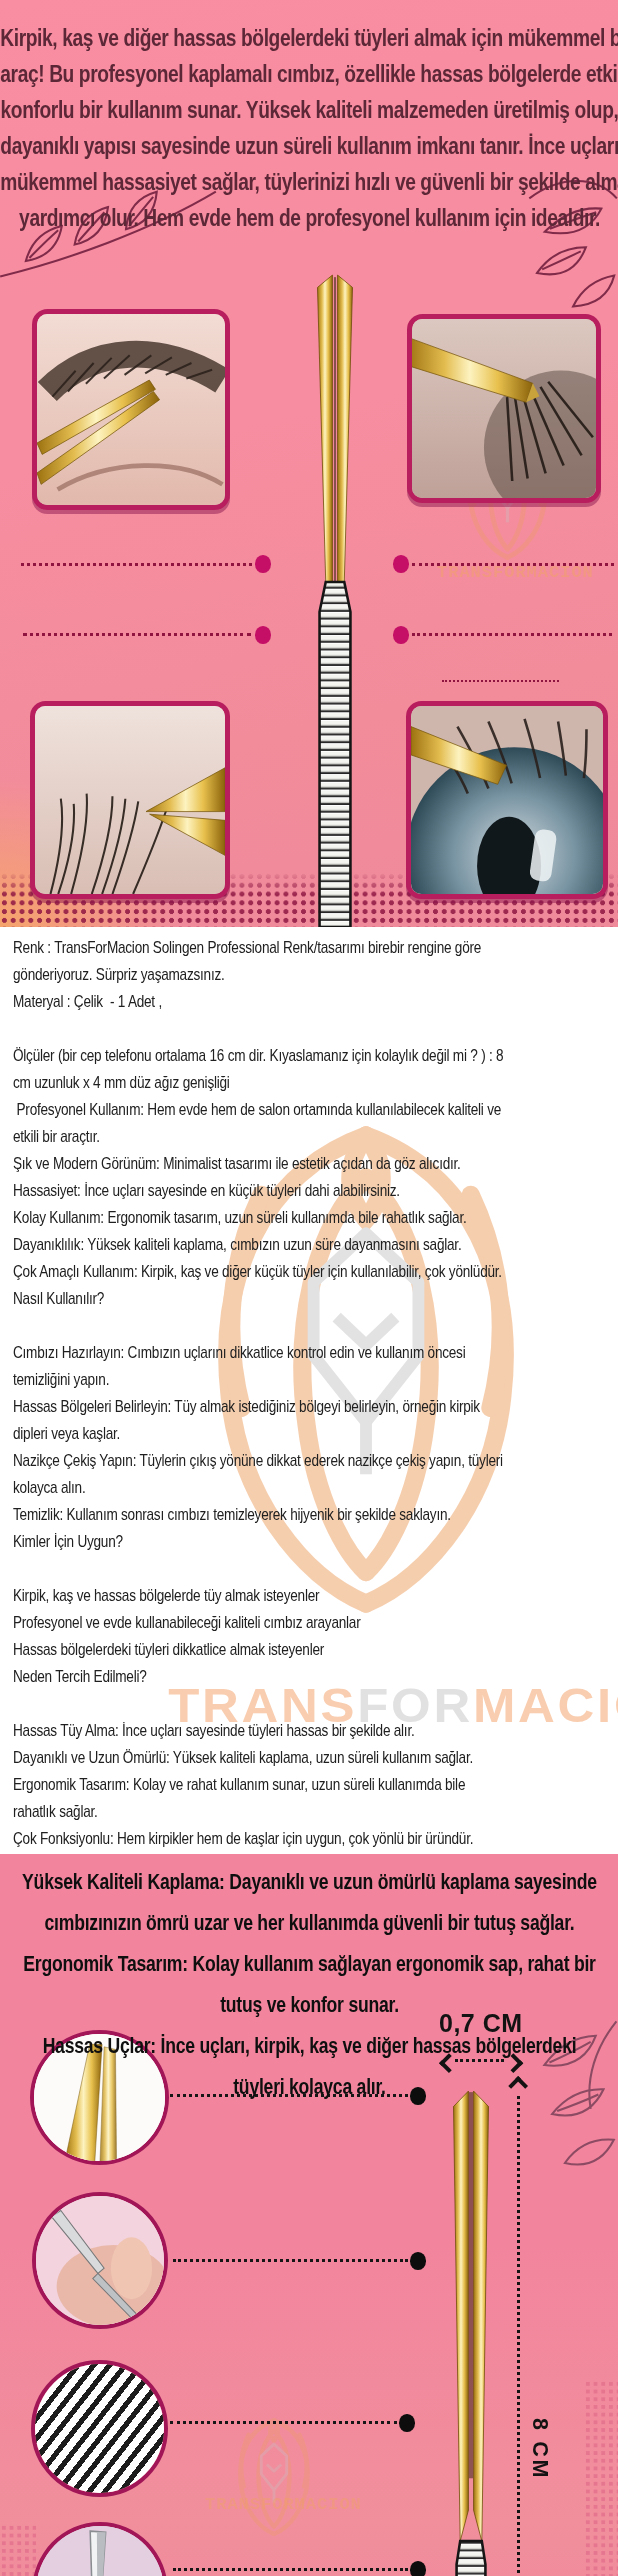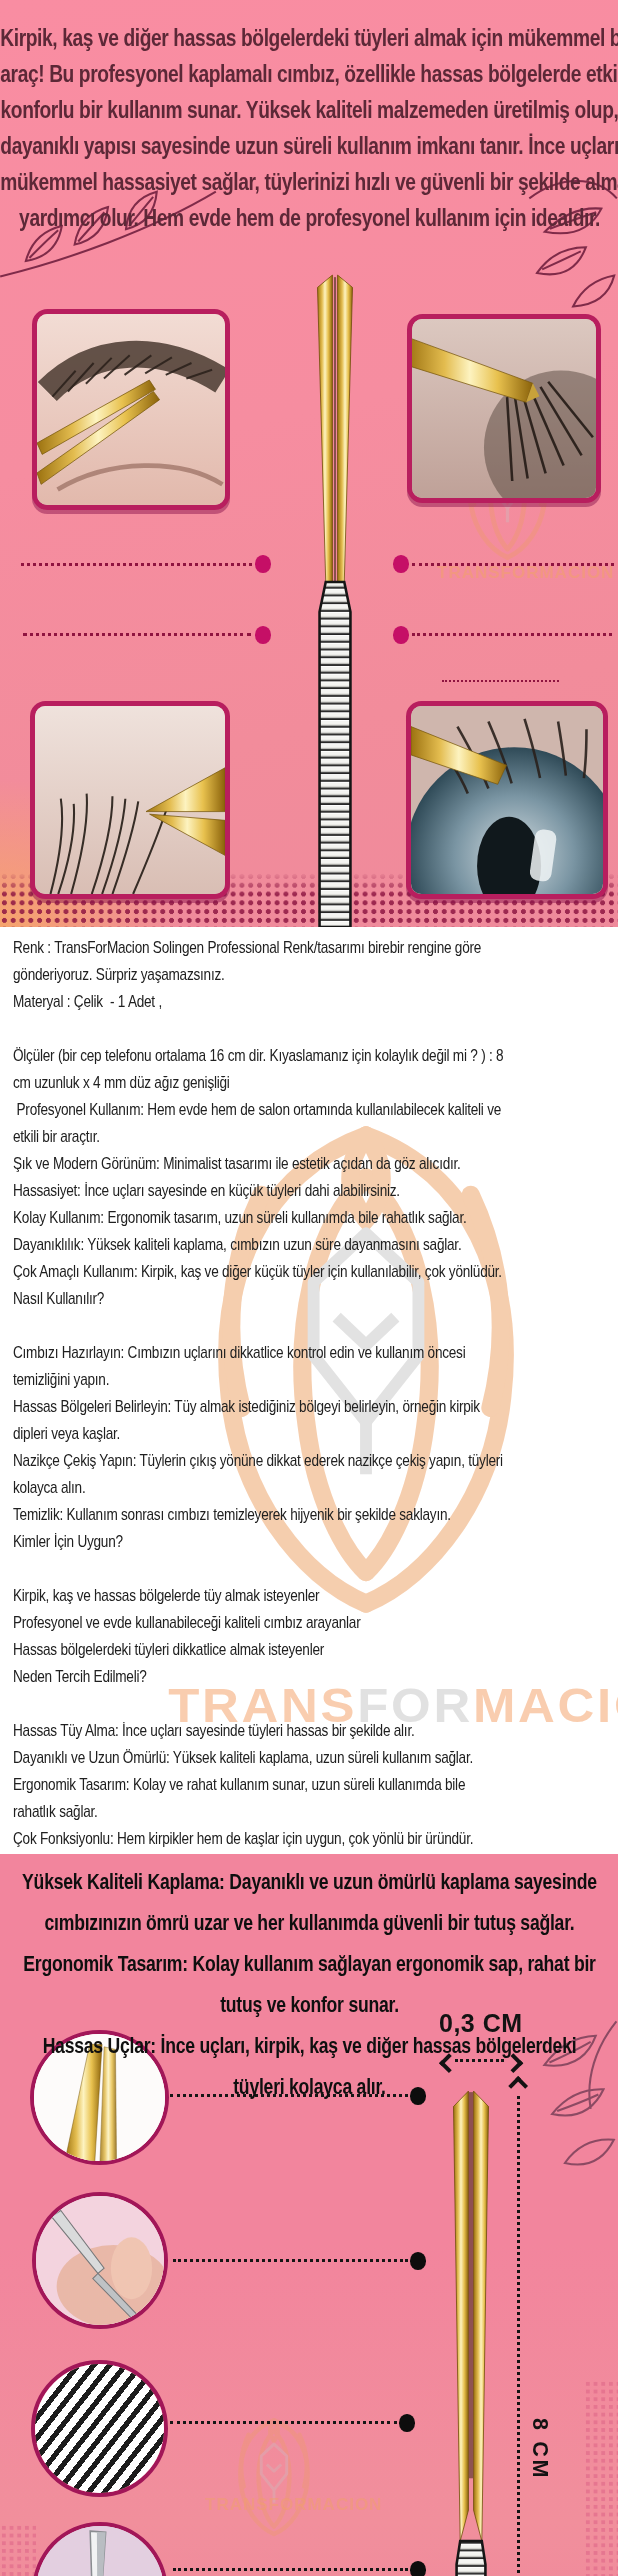--- a/index.html
+++ b/index.html
@@ -36,21 +36,21 @@
   .bigdot.black{background:#0d0d0d;}
   .vdots{width:0;border-left:3.6px dotted #141414;}
   .chev{width:10.3px;height:10.3px;border-left:4.6px solid #131313;border-top:4.6px solid #131313;}
   .halftone{background-image:radial-gradient(circle,rgba(142,23,67,.85) 2.2px,transparent 2.5px);
     background-size:8.8px 8.8px;
     -webkit-mask-image:linear-gradient(to top,#000 60%,transparent 100%);
     mask-image:linear-gradient(to top,#000 60%,transparent 100%);}
   .halftone.side{background-image:radial-gradient(circle,rgba(226,110,140,.75) 2.1px,transparent 2.4px);
     background-size:7.7px 7.7px;-webkit-mask-image:none;mask-image:none;}
   .wm-big{font-weight:800;letter-spacing:2.6px;transform:scaleX(1.04);transform-origin:0 0;white-space:pre;}
-  .wm-small{font-weight:800;letter-spacing:1px;white-space:pre;}
+  .wm-small{font-weight:800;letter-spacing:1px;white-space:pre;font-family:Liberation Mono, monospace;}
   .measure-label{font-weight:800;color:#131313;letter-spacing:0.5px;}
   .vertical-label{writing-mode:vertical-rl;font-weight:800;color:#131313;letter-spacing:2.6px;}
 </style>
 </head>
 <body>
 
 <svg width="0" height="0" style="position:absolute">
   <defs>
     <linearGradient id="goldg" x1="0" y1="0" x2="1" y2="0">
       <stop offset="0" stop-color="#9c7210"></stop>
@@ -335,21 +335,21 @@
     <div class="abs bigdot black" style="left:410px;top:707px"></div>
 
     <svg class="abs" style="left:444px;top:234px;width:54px;height:692px" viewBox="0 0 104 1344">
       <rect x="48" y="8" width="8" height="750" fill="#2b1c06" opacity=".5"></rect>
       <path d="M18,36 L47,6 L47,820 L31,880 Z" fill="url(#goldg)" stroke="#6b4a08" stroke-width="1.5"></path>
       <path d="M86,36 L57,6 L57,820 L73,880 Z" fill="url(#goldg)" stroke="#6b4a08" stroke-width="1.5"></path>
       <path d="M31,880 L73,880 L80,925 L80,1240 L24,1240 L24,925 Z" fill="url(#ribs)" stroke="#161616" stroke-width="5"></path>
       <path d="M24,1240 L80,1240 L62,1318 Q52,1340 42,1318 Z" fill="#f1f1ee" stroke="#2a2a2a" stroke-width="4"></path>
     </svg>
 
-    <div class="abs measure-label" style="left:439px;top:155px;font-size:25px">0,3 CM</div>
+    <div class="abs measure-label" style="left:439px;top:155px;font-size:25px">0,7 CM</div>
     <div class="abs chev" style="left:442px;top:202px;transform:rotate(-45deg)"></div>
     <div class="abs dotrow black" style="left:455px;top:205px;width:49px;border-top-width:3.1px"></div>
     <div class="abs chev" style="left:506px;top:202px;transform:rotate(135deg)"></div>
 
     <div class="abs chev" style="left:511px;top:225px;transform:rotate(45deg)"></div>
     <div class="abs vdots" style="left:517px;top:242px;height:639px"></div>
 
     <div class="abs vertical-label" style="left:527px;top:564px;font-size:21.6px;height:103px">8 CM</div>
   </div>
 

